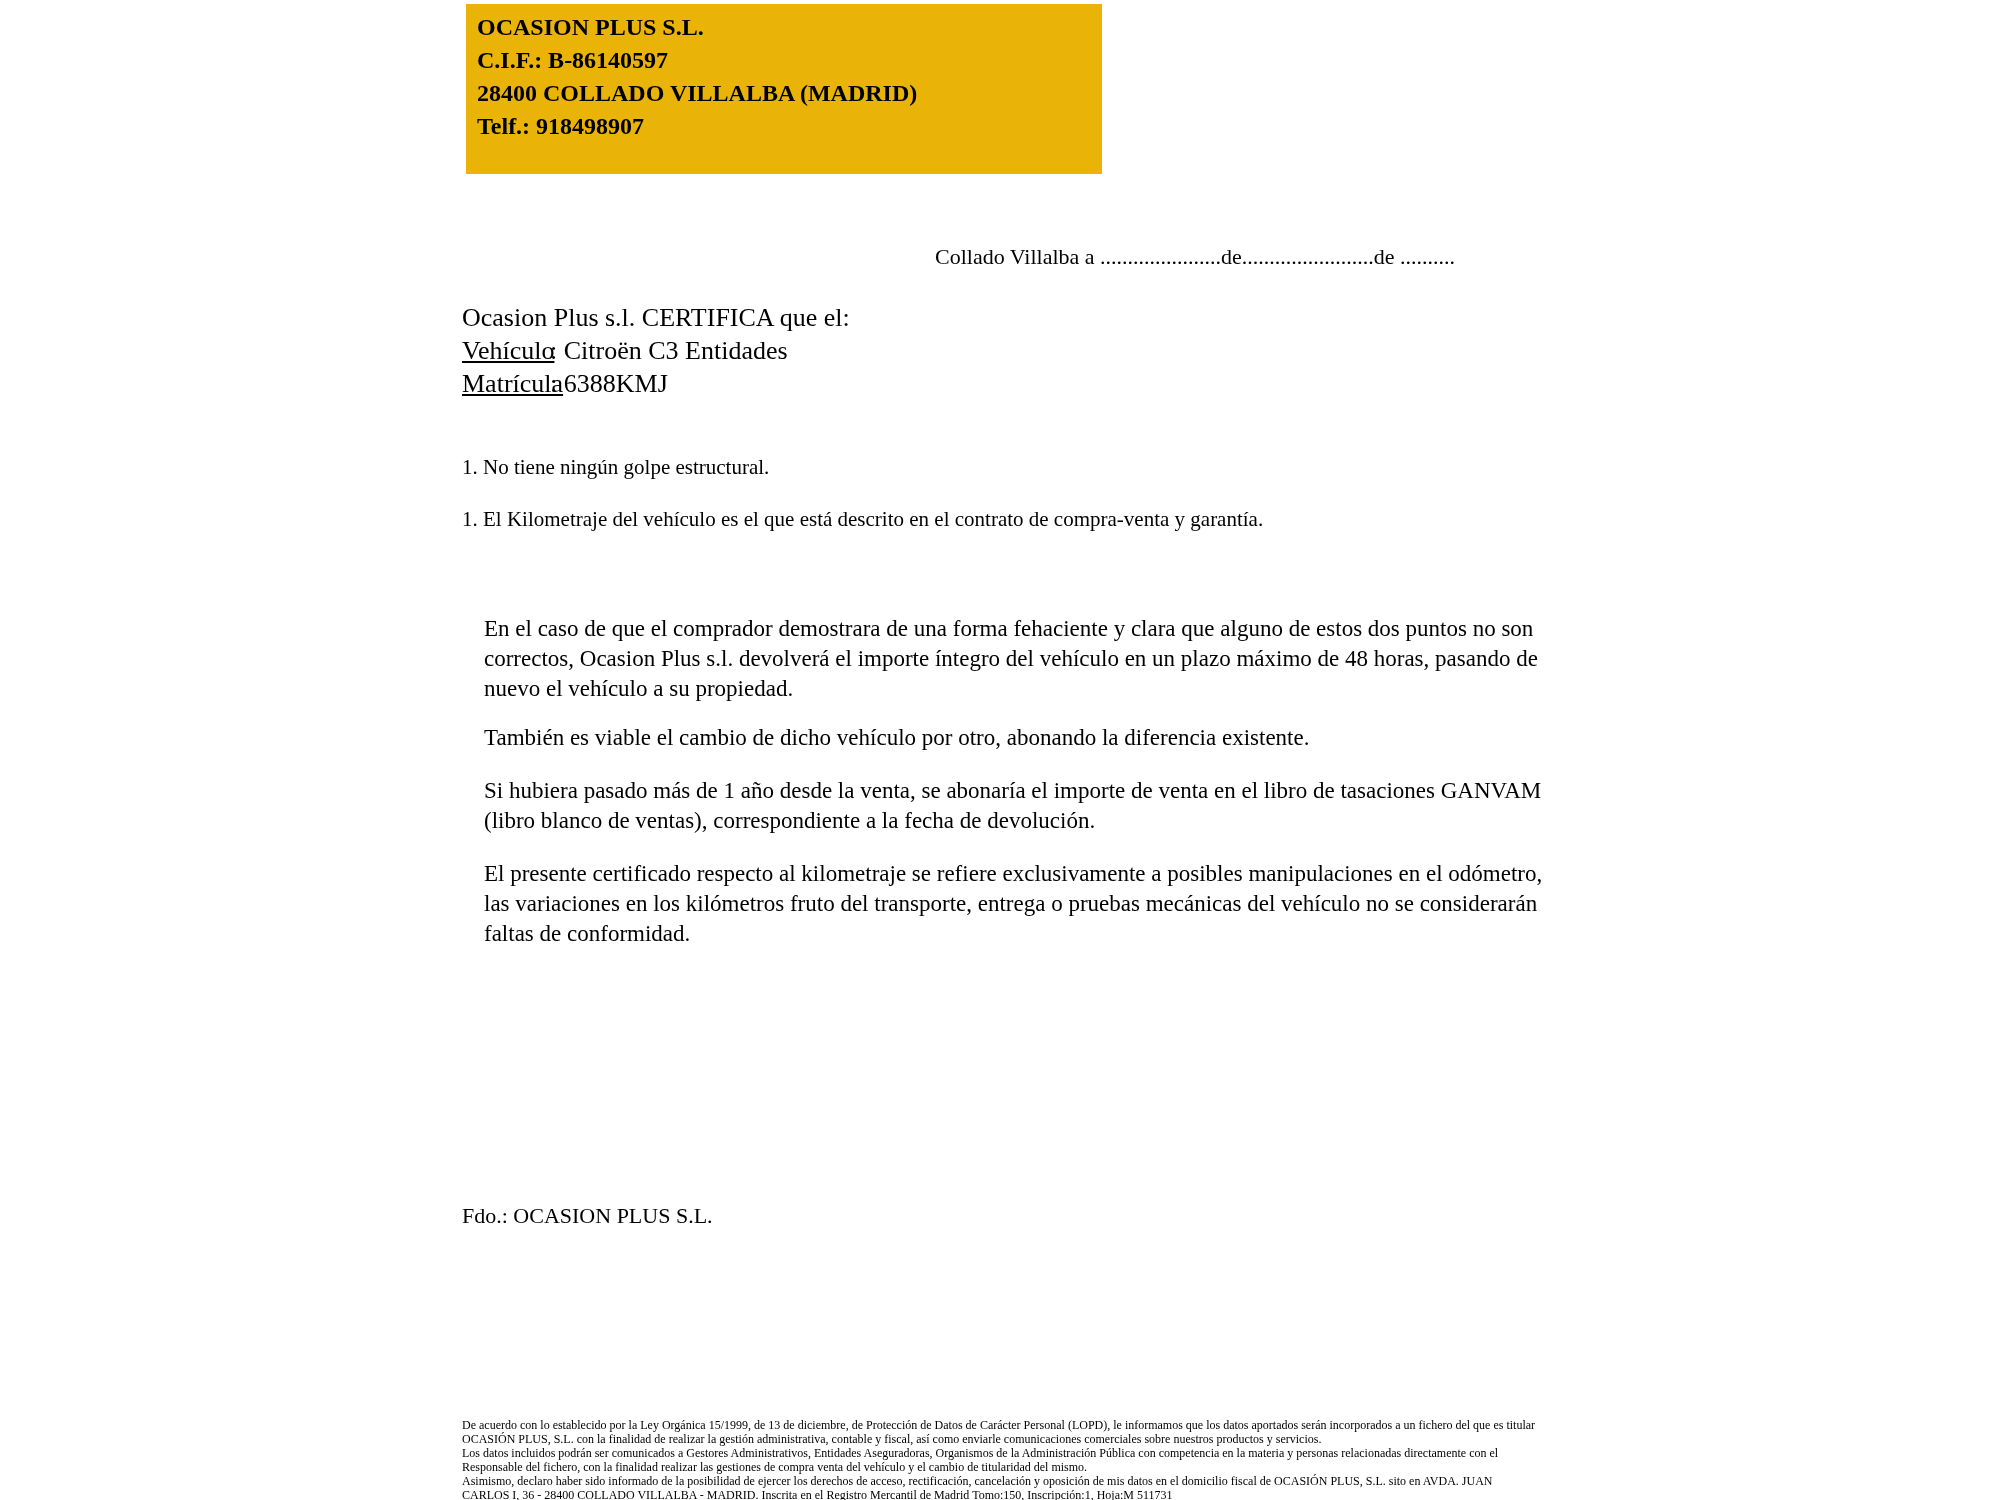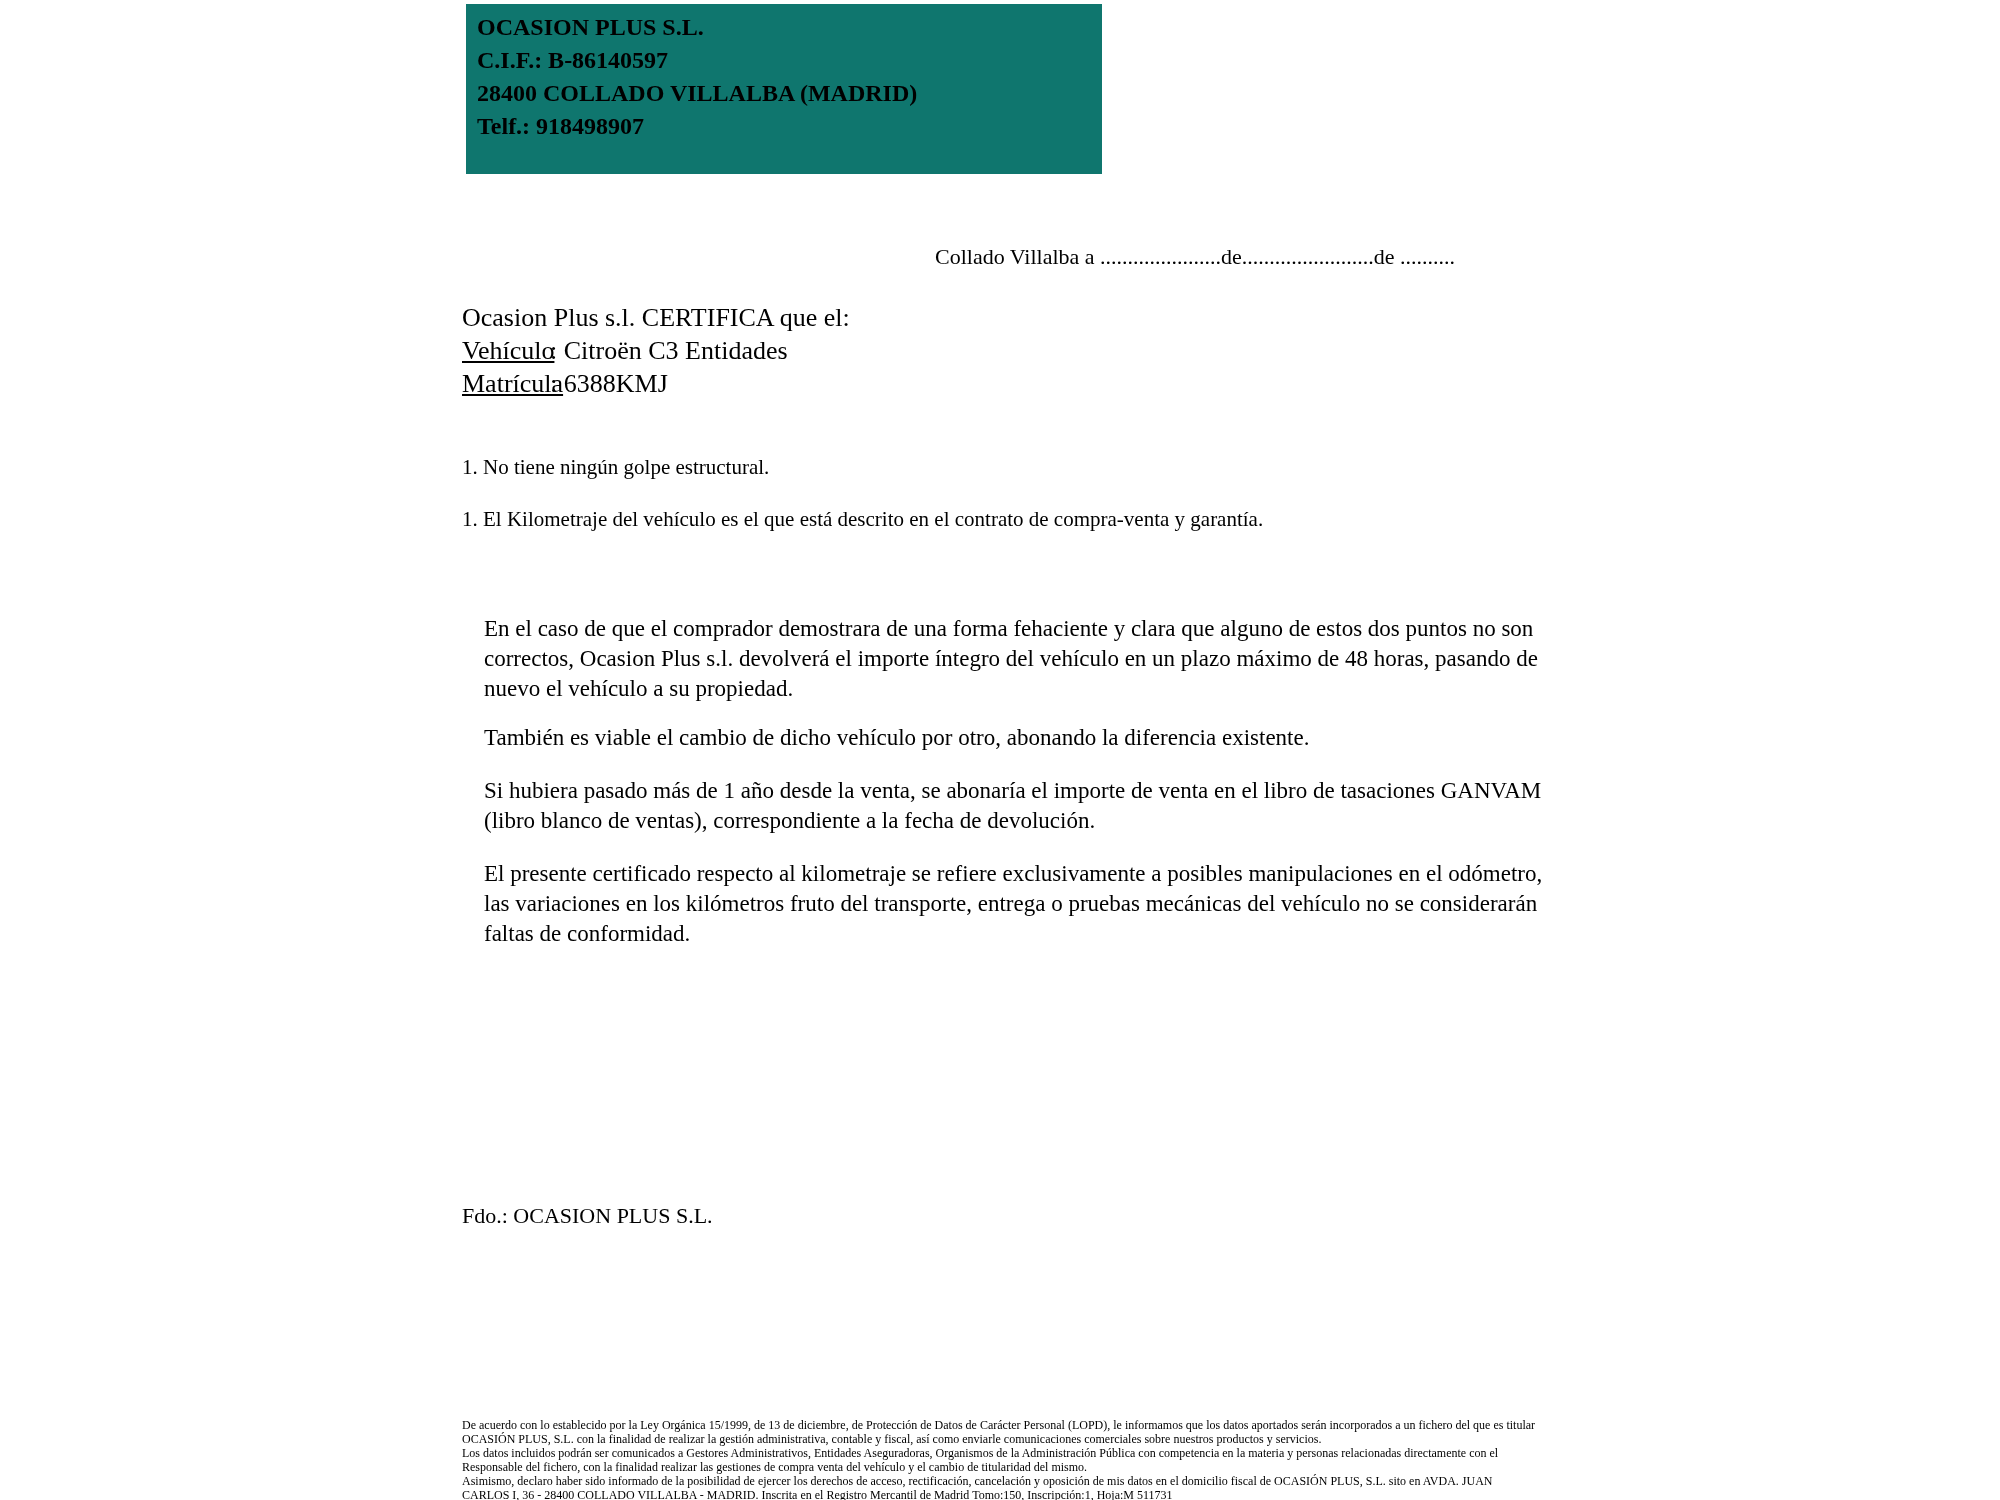--- a/index.html
+++ b/index.html
@@ -15,21 +15,21 @@
     font-family: "Liberation Serif", "DejaVu Serif", serif;
     color: #000000;
     overflow: hidden;
   }
   .header-box {
     position: absolute;
     left: 466px;
     top: 4px;
     width: 636px;
     height: 170px;
-    background: #0f766e;
+    background: #eab308;
     box-sizing: border-box;
     padding: 7px 0 0 11px;
   }
   .header-box .hline {
     font-weight: bold;
     font-size: 24px;
     line-height: 33px;
     white-space: nowrap;
   }
   .date-line {

